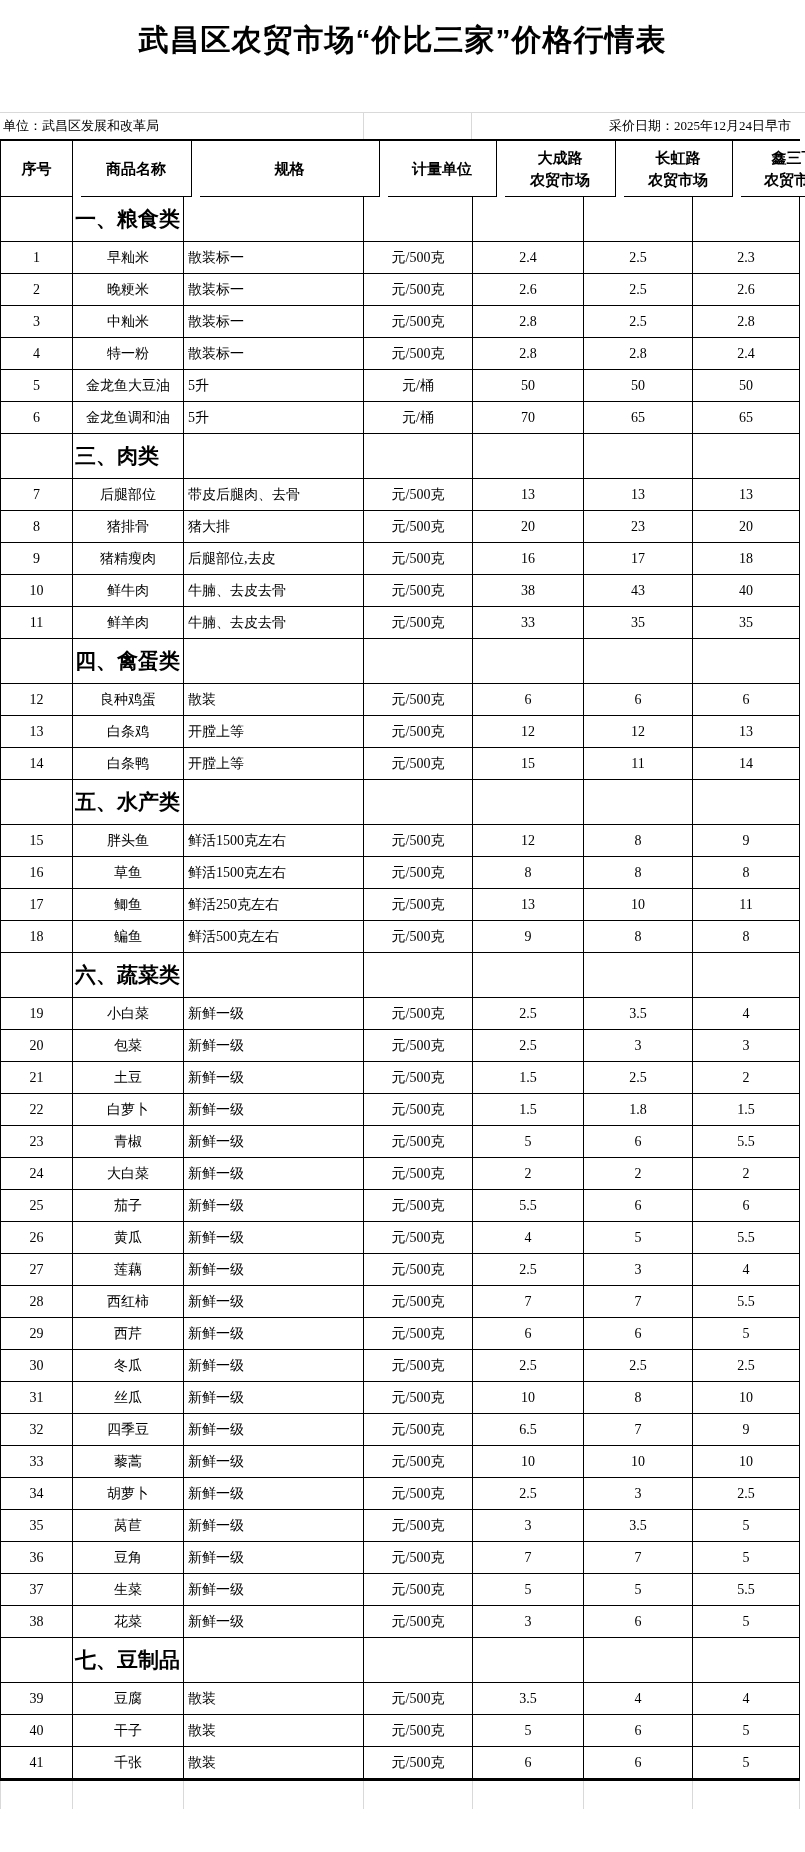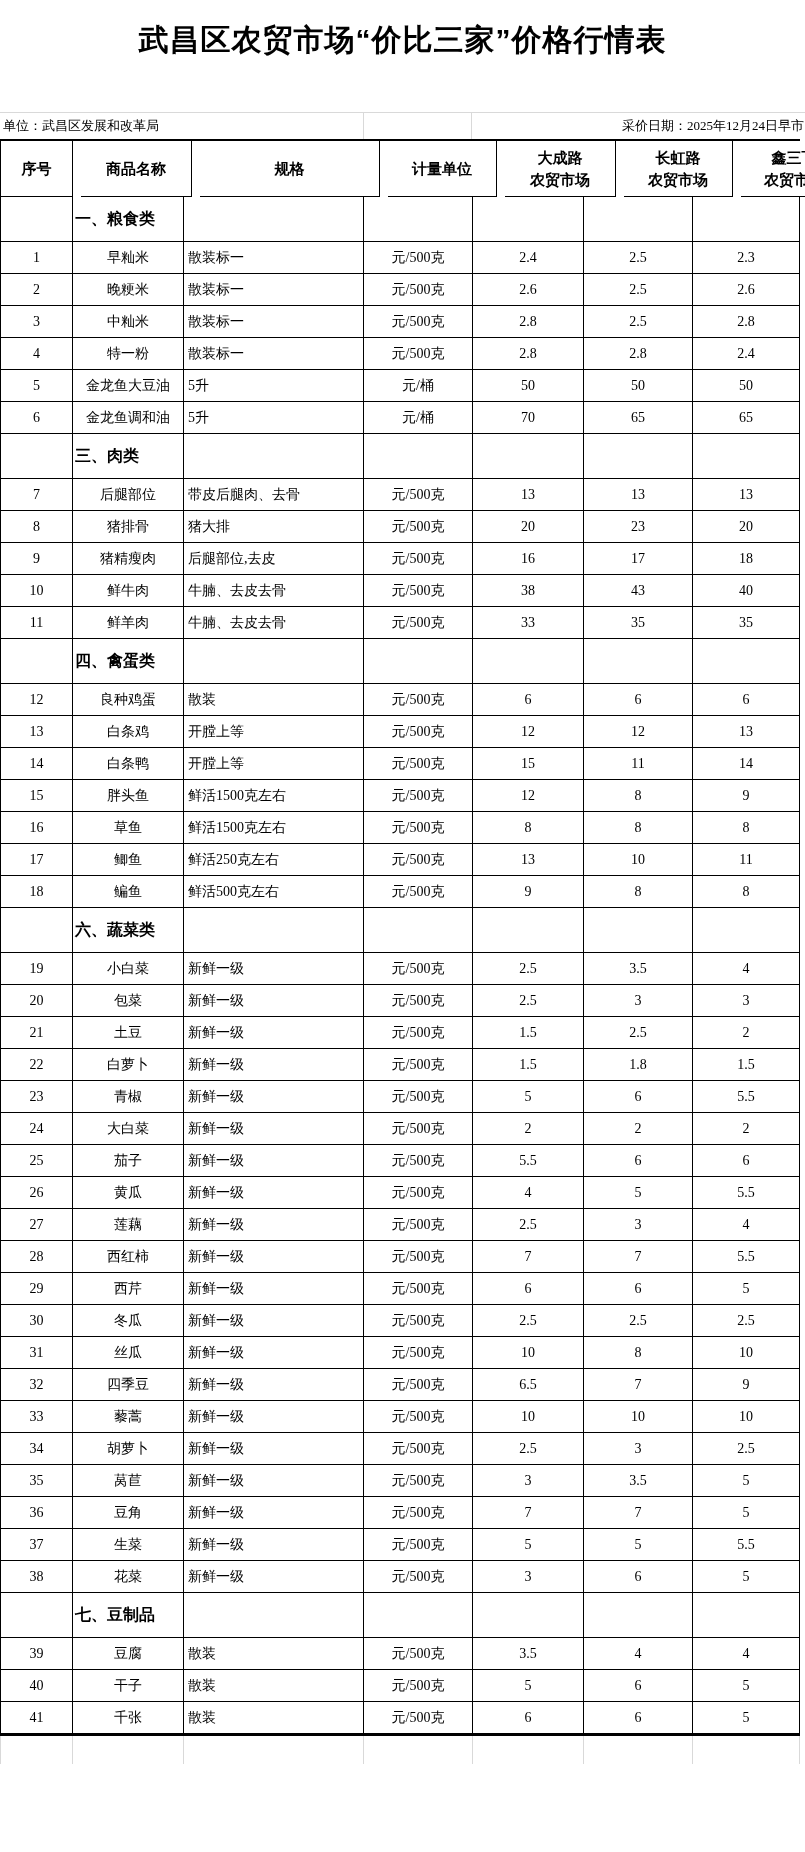--- a/index.html
+++ b/index.html
@@ -34,21 +34,21 @@
     width: 805px;
     height: 27px;
     border-top: 1px solid #d9d9d9;
     display: grid;
     grid-template-columns: 363px 109px 333px;
     align-items: center;
     font-size: 13px;
   }
   .info-left { padding-left: 3px; white-space: nowrap; }
   .info-mid { height: 100%; border-left: 1px solid #d9d9d9; border-right: 1px solid #d9d9d9; }
-  .info-right { text-align: right; padding-right: 1px; white-space: nowrap; }
+  .info-right { text-align: right; padding-right: 14px; white-space: nowrap; }
 
   .table-main {
     width: 800px;
     border-left: 1px solid #000;
     border-top: 2px solid #000;
   }
   .grid-row {
     display: grid;
     grid-template-columns: 72px 111px 180px 109px 111px 109px 107px;
   }
@@ -77,21 +77,21 @@
     white-space: nowrap;
   }
   .item-row { height: 32px; }
   .section-row { height: 45px; }
   .cell.left { justify-content: flex-start; padding-left: 4px; }
   .cell.section-label {
     justify-content: flex-start;
     padding-left: 2px;
     font-family: "Liberation Sans", sans-serif;
     font-weight: bold;
-    font-size: 16px;
+    font-size: 21px;
     overflow: visible;
   }
   #table-body { border-bottom: 2px solid #000; }
 
   .tail-row {
     width: 800px;
     height: 28px;
     border-left: 1px solid #d9d9d9;
     display: grid;
     grid-template-columns: 72px 111px 180px 109px 111px 109px 107px;
@@ -273,20 +273,29 @@
         </div>
         <div class="grid-row item-row">
           <div class="cell">14</div>
           <div class="cell">白条鸭</div>
           <div class="cell left">开膛上等</div>
           <div class="cell">元/500克</div>
           <div class="cell">15</div>
           <div class="cell">11</div>
           <div class="cell">14</div>
         </div>
+        <div class="grid-row section-row">
+          <div class="cell"></div>
+          <div class="cell section-label">五、水产类</div>
+          <div class="cell"></div>
+          <div class="cell"></div>
+          <div class="cell"></div>
+          <div class="cell"></div>
+          <div class="cell"></div>
+        </div>
         <div class="grid-row item-row">
           <div class="cell">15</div>
           <div class="cell">胖头鱼</div>
           <div class="cell left">鲜活1500克左右</div>
           <div class="cell">元/500克</div>
           <div class="cell">12</div>
           <div class="cell">8</div>
           <div class="cell">9</div>
         </div>
         <div class="grid-row item-row">

